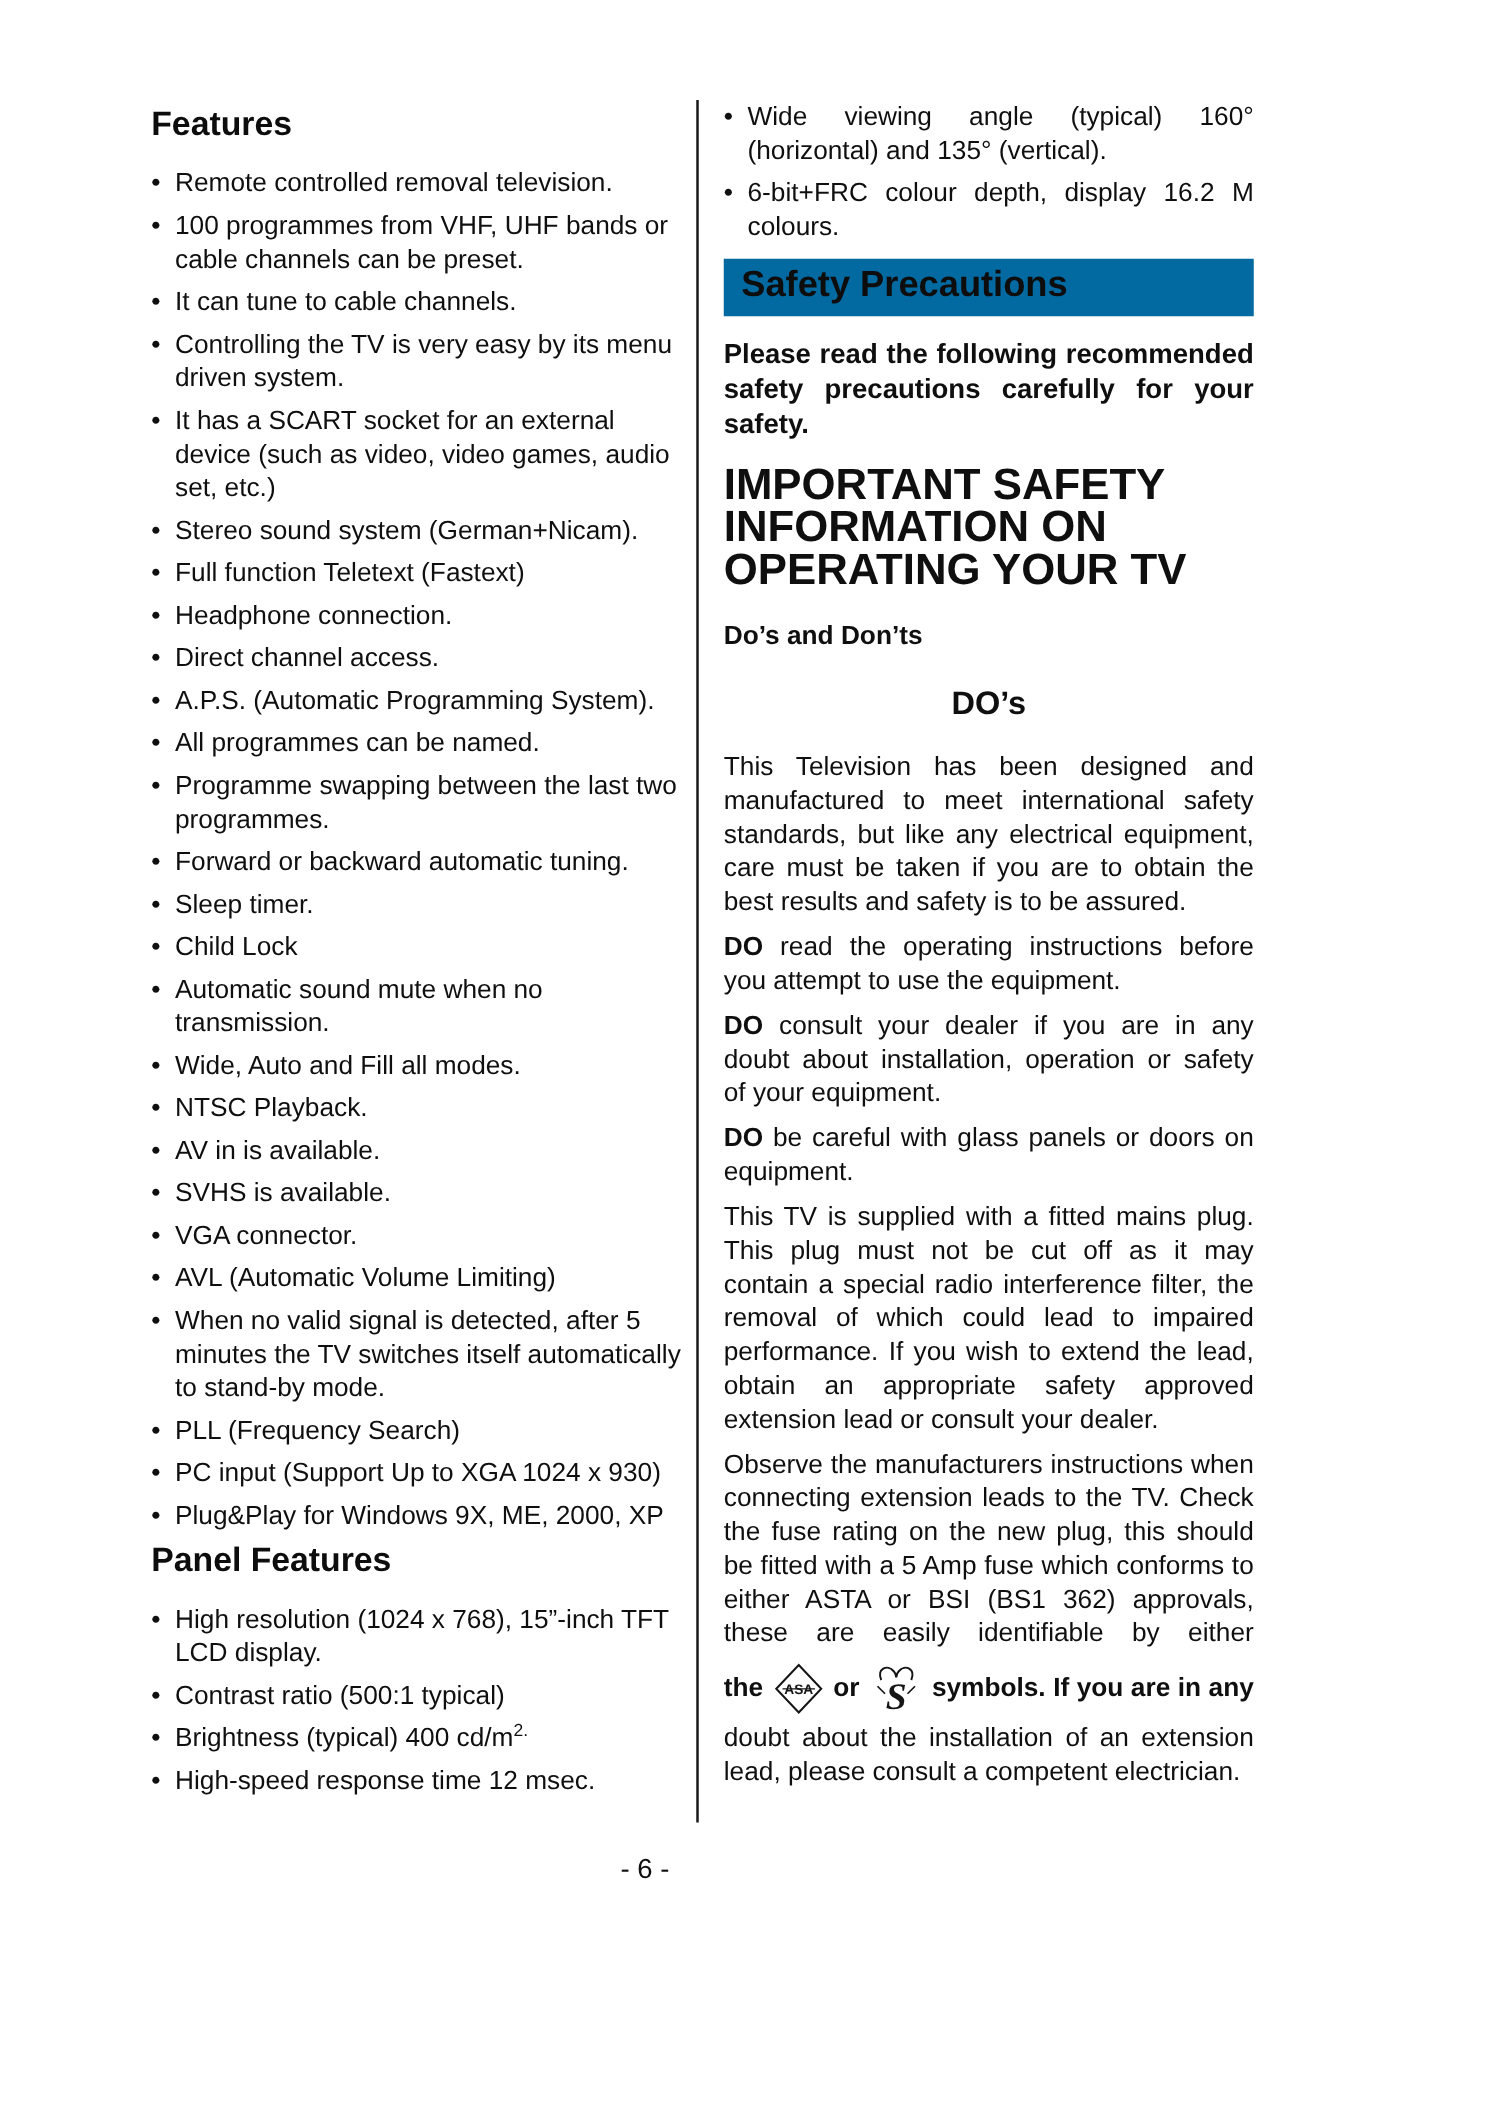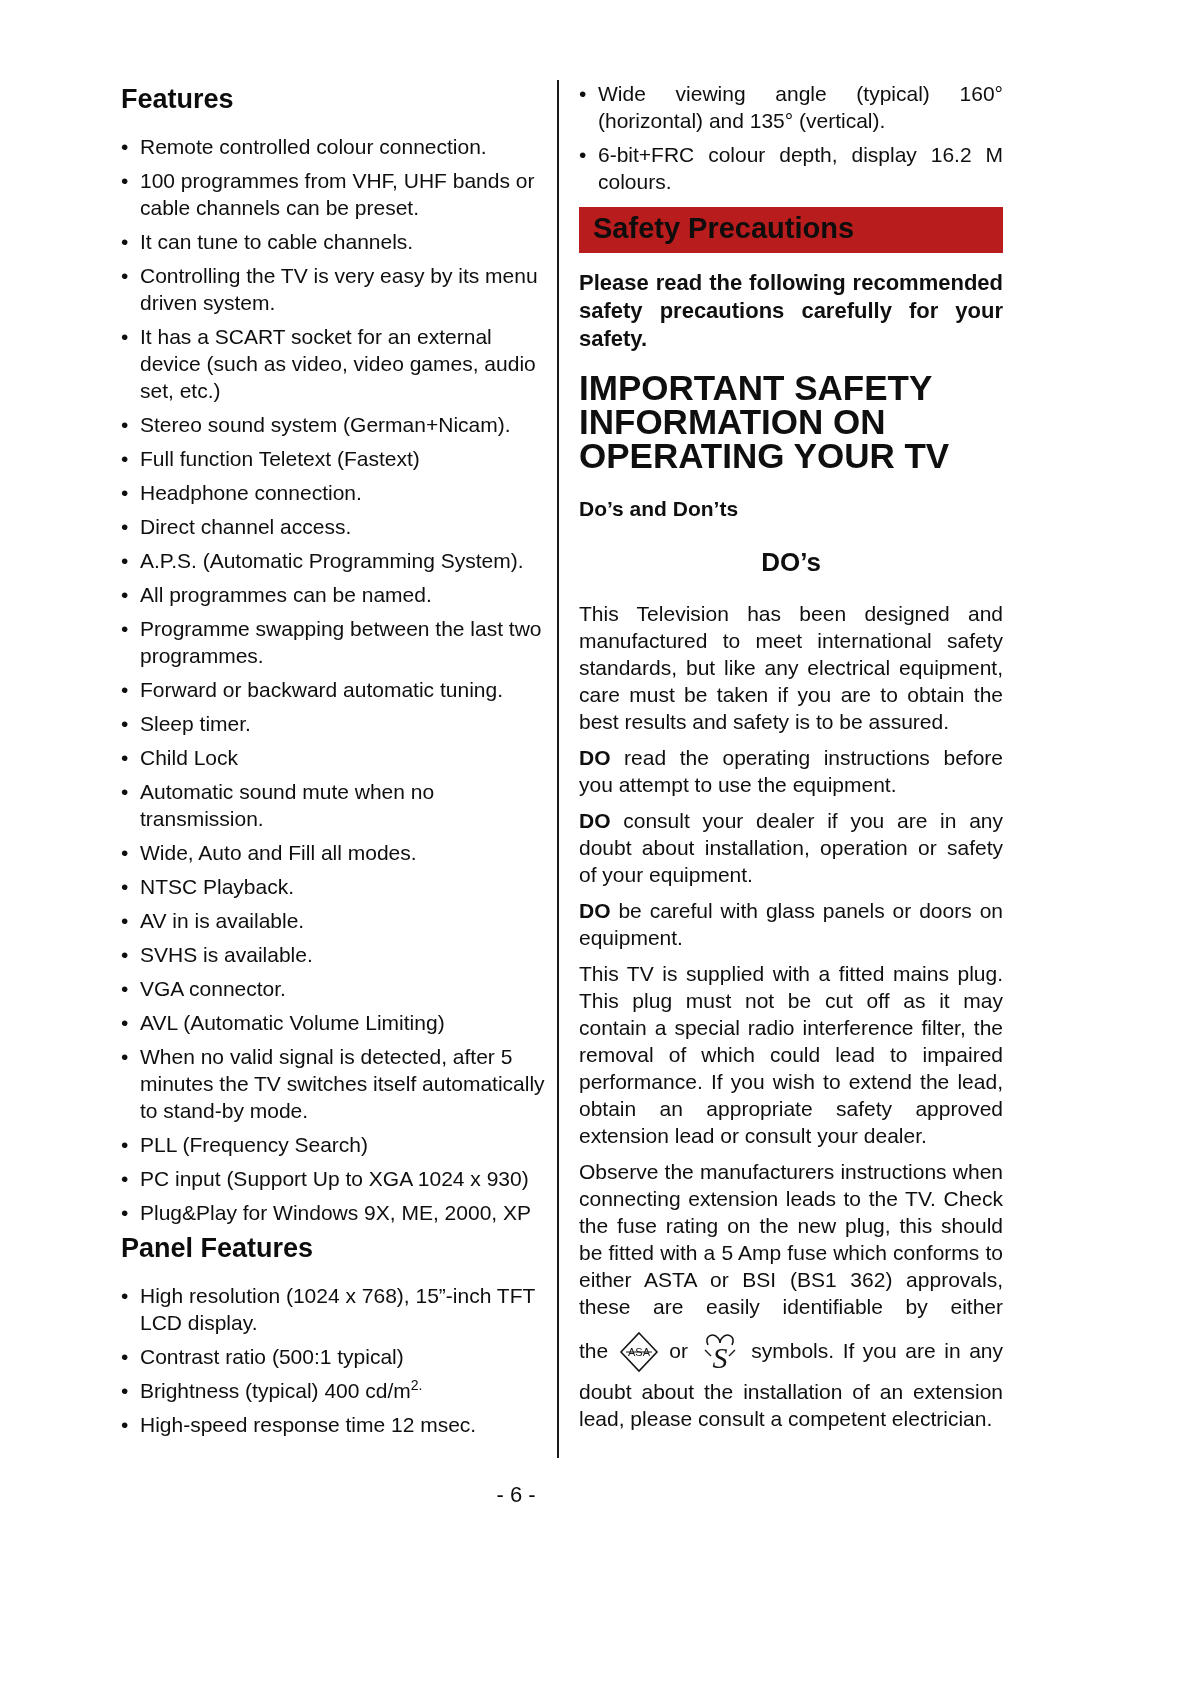--- a/index.html
+++ b/index.html
@@ -45,21 +45,21 @@
   }
   ul.bullets li .bullet {
     position: absolute;
     left: 0; top: 0;
   }
   ul.bullets.justify li { text-align: justify; }
 
   sup.unit-sup { font-size: 14px; line-height: 0; vertical-align: super; }
 
   .safety-heading {
-    background: #b91c1c;
+    background: #0369a1;
     font-size: 29px;
     font-weight: bold;
     padding: 5px 4px 8px 14px;
     margin: 12px 0 16px 0;
     color: #0d0d0d;
   }
   p.bold-intro {
     font-weight: bold;
     font-size: 22px;
     line-height: 28px;
@@ -91,20 +91,21 @@
   }
   p.body b.lead { font-weight: bold; }
   p.force-justify { text-align: justify; text-align-last: justify; }
 
   .symbols-line {
     font-size: 21px;
     line-height: 44px;
     text-align: justify;
     text-align-last: justify;
     margin: 2px 0 4px 0;
+    font-weight: bold;
   }
   .sym {
     display: inline-block;
     vertical-align: middle;
     margin: 0 2px;
   }
   .sym svg { display: block; }
 
   .page-number {
     position: absolute;
@@ -119,21 +120,21 @@
 <body>
 
 <div class="page">
 
   <div class="divider"></div>
 
   <div class="col col-left">
     <h2 class="sec">Features</h2>
 
     <ul class="bullets">
-      <li><span class="bullet">•</span><span>Remote controlled colour connection.</span></li>
+      <li><span class="bullet">•</span><span>Remote controlled removal television.</span></li>
       <li><span class="bullet">•</span><span>100 programmes from VHF, UHF bands or cable channels can be preset.</span></li>
       <li><span class="bullet">•</span><span>It can tune to cable channels.</span></li>
       <li><span class="bullet">•</span><span>Controlling the TV is very easy by its menu driven system.</span></li>
       <li><span class="bullet">•</span><span>It has a SCART socket for an external device (such as video, video games, audio set, etc.)</span></li>
       <li><span class="bullet">•</span><span>Stereo sound system (German+Nicam).</span></li>
       <li><span class="bullet">•</span><span>Full function Teletext  (Fastext)</span></li>
       <li><span class="bullet">•</span><span>Headphone connection.</span></li>
       <li><span class="bullet">•</span><span>Direct channel access.</span></li>
       <li><span class="bullet">•</span><span>A.P.S. (Automatic Programming System).</span></li>
       <li><span class="bullet">•</span><span>All programmes can be named.</span></li>

